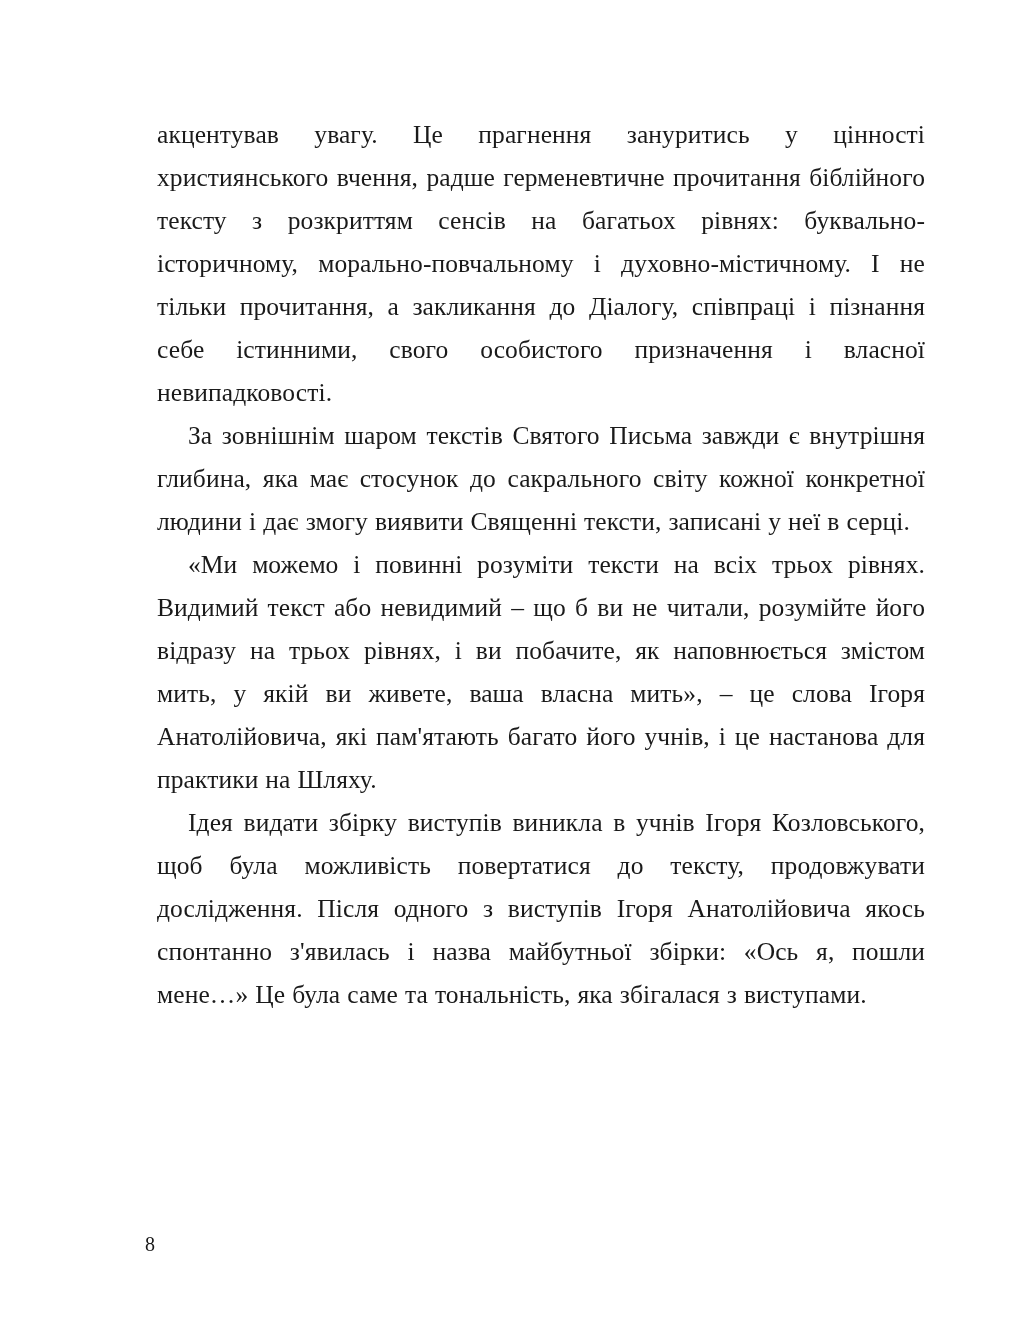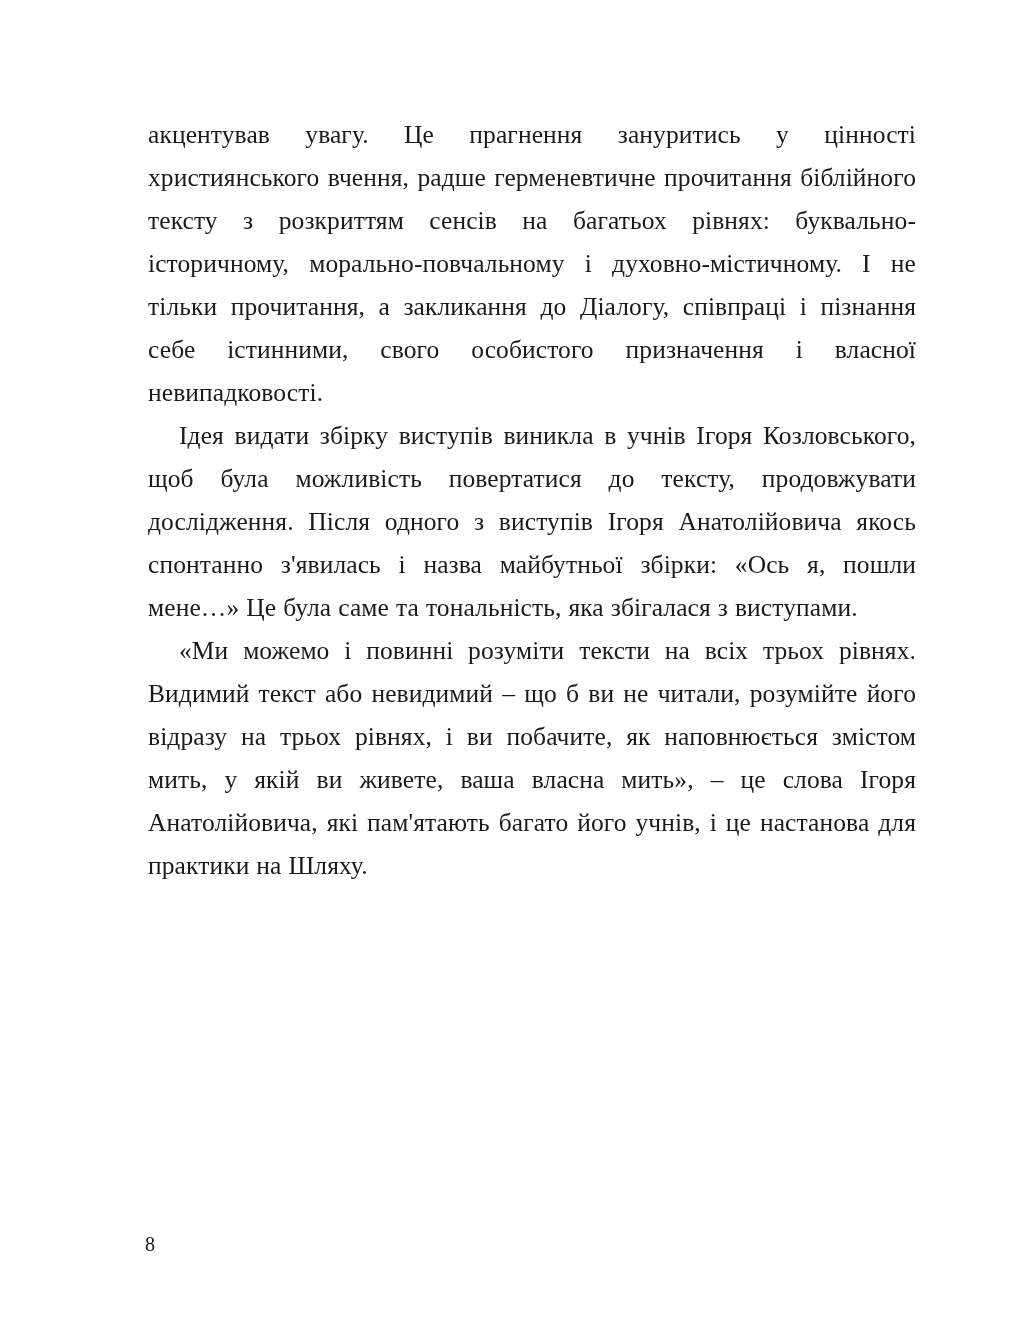--- a/index.html
+++ b/index.html
@@ -11,21 +11,21 @@
   .page {
     position: relative;
     width: 1024px;
     height: 1317px;
     background: #ffffff;
     overflow: hidden;
     box-sizing: border-box;
   }
   .text-block {
     position: absolute;
-    left: 148px;
+    left: 157px;
     top: 113px;
     width: 768px;
   }
   .para {
     margin: 0;
     font-family: "Liberation Serif", "DejaVu Serif", serif;
     font-size: 25.5px;
     line-height: 43px;
     color: #1a1a1a;
     text-align: justify;
@@ -48,19 +48,20 @@
     letter-spacing: 0.2px;
   }
 </style>
 </head>
 <body>
 
 <div class="page">
 
   <div class="text-block">
     <p class="para no-indent">акцентував увагу. Це прагнення зануритись у цінності християнського вчення, радше герменевтичне прочитання біблійного тексту з розкриттям сенсів на багатьох рівнях: буквально-історичному, морально-повчальному і духовно-містичному. І не тільки прочитання, а закликання до Діалогу, співпраці і пізнання себе істинними, свого особистого призначення і власної невипадковості.</p>
+    <p class="para">За зовнішнім шаром текстів Святого Письма завжди є внутрішня глибина, яка має стосунок до сакрального світу кожної конкретної людини і дає змогу виявити Священні тексти, записані у неї в серці.</p>
+    <p class="para">«Ми можемо і повинні розуміти тексти на всіх трьох рівнях. Видимий текст або невидимий – що б ви не читали, розумійте його відразу на трьох рівнях, і ви побачите, як наповнюється змістом мить, у якій ви живете, ваша власна мить», – це слова Ігоря Анатолійовича, які пам'ятають багато його учнів, і це настанова для практики на Шляху.</p>
     <p class="para">Ідея видати збірку виступів виникла в учнів Ігоря Козловського, щоб була можливість повертатися до тексту, продовжувати дослідження. Після одного з виступів Ігоря Анатолійовича якось спонтанно з'явилась і назва майбутньої збірки: «Ось я, пошли мене…» Це була саме та тональність, яка збігалася з виступами.</p>
-    <p class="para">«Ми можемо і повинні розуміти тексти на всіх трьох рівнях. Видимий текст або невидимий – що б ви не читали, розумійте його відразу на трьох рівнях, і ви побачите, як наповнюється змістом мить, у якій ви живете, ваша власна мить», – це слова Ігоря Анатолійовича, які пам'ятають багато його учнів, і це настанова для практики на Шляху.</p>
   </div>
 
   <div class="page-number">8</div>
 
 </div>
 
 </body></html>

